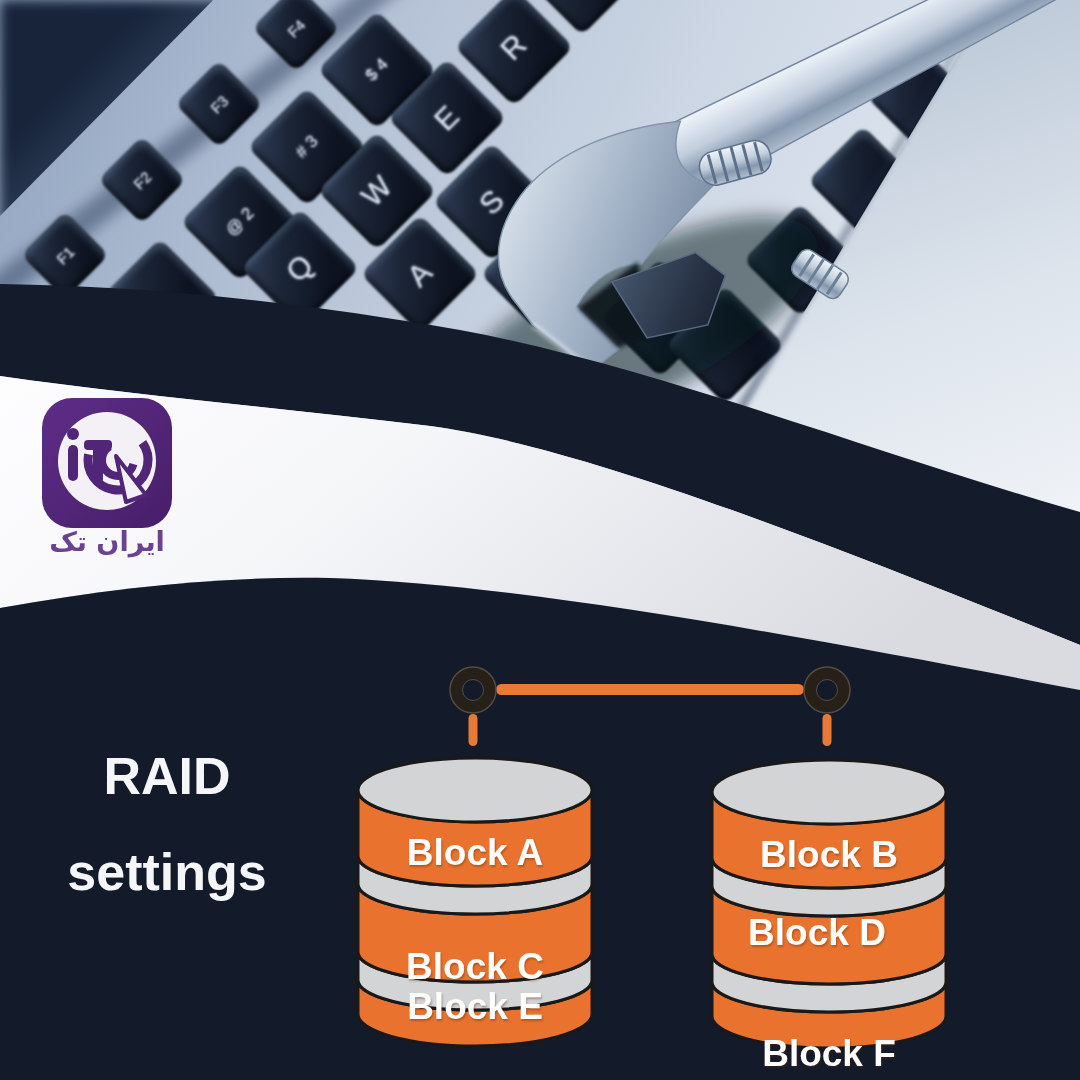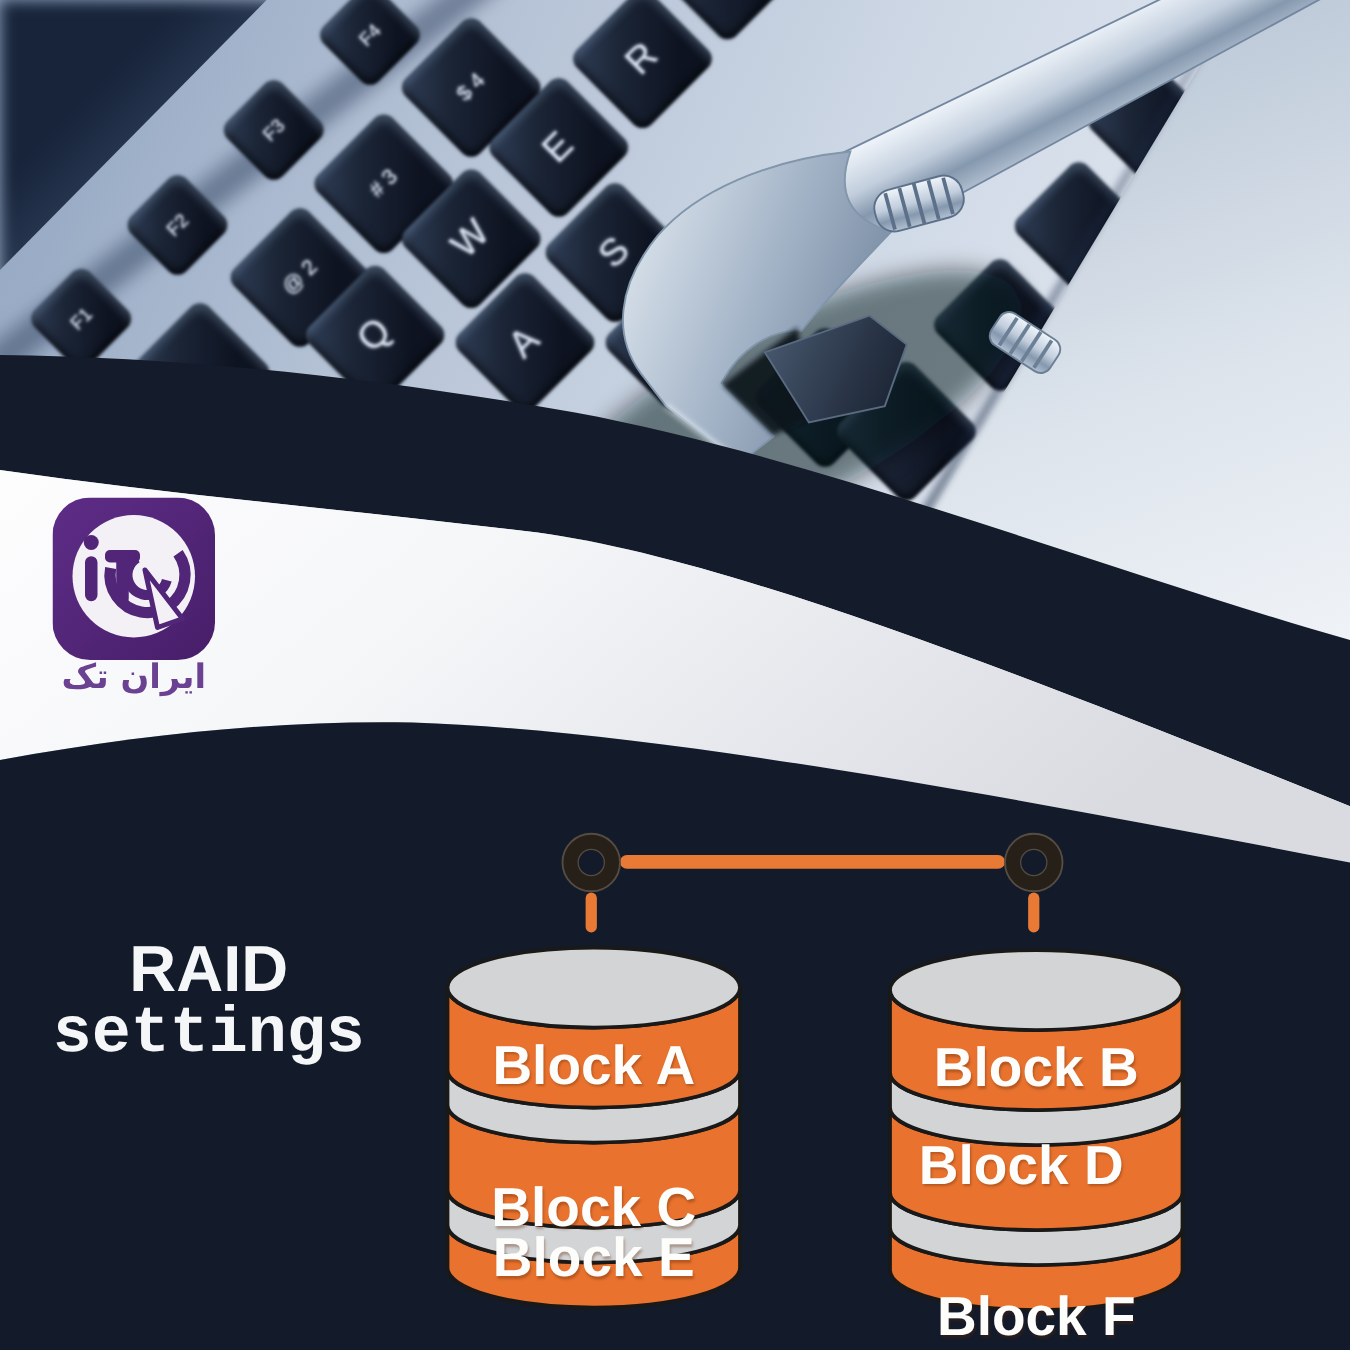--- a/index.html
+++ b/index.html
@@ -39,25 +39,25 @@
   
   #logo{position:absolute;left:42px;top:398px;width:130px;height:130px;z-index:3;}
   #brand-fa{position:absolute;left:22px;top:526px;width:170px;z-index:3;
       text-align:center;direction:rtl;color:#6B4192;font-size:27px;font-weight:600;
       font-family:"DejaVu Sans","Liberation Sans",sans-serif;}
 
   
   .title-line{position:absolute;left:36px;width:262px;z-index:3;text-align:center;
       color:#F4F6F8;font-weight:700;font-size:52px;letter-spacing:0px;line-height:56px;}
   #title-1{top:748px;}
-  #title-2{top:800px;font-family:Liberation Mono, monospace;}
+  #title-2{top:844px;}
 
   
   .block-label{position:absolute;width:234px;height:54px;z-index:3;text-align:center;
-      color:#FDFDFC;font-weight:700;font-size:44px;line-height:54px;
+      color:#FDFDFC;font-weight:700;font-size:37px;line-height:54px;
       text-shadow:1px 2px 2px rgba(90,35,5,.35);}
 </style>
 </head>
 <body>
 
 <div id="photo">
   <div class="photo-base"></div>
   <div class="corner-dark"></div>
   <div class="reflect-strip"></div>
 

